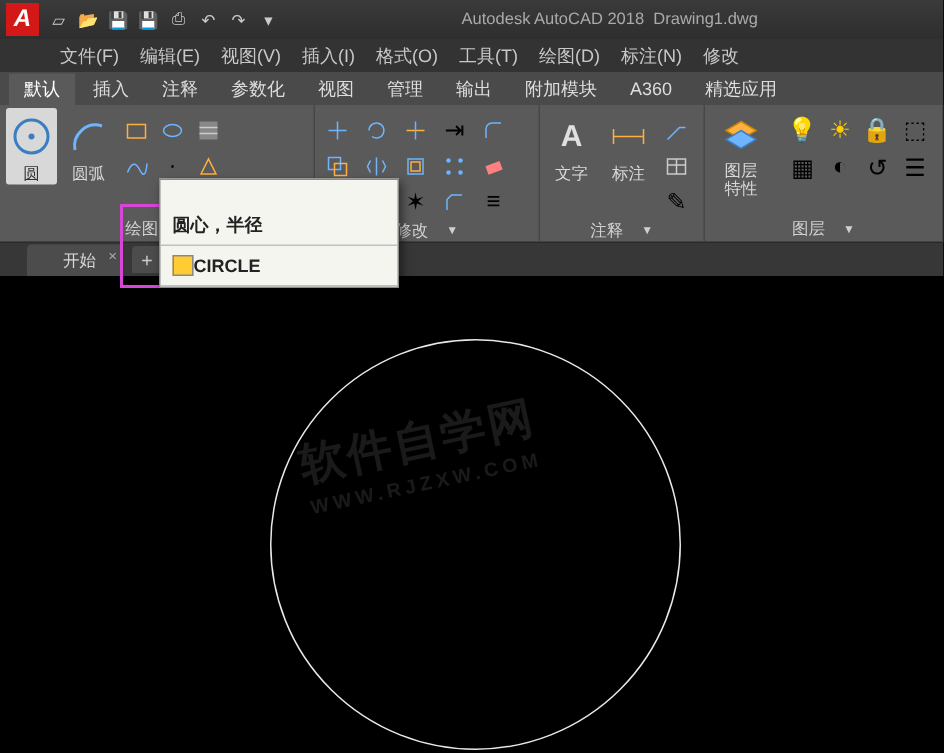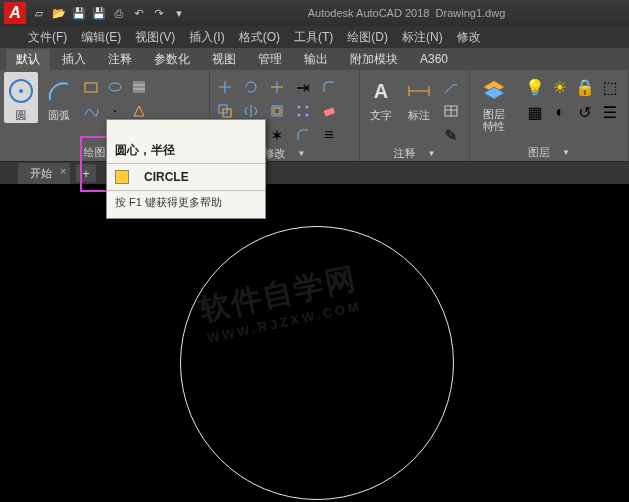--- a/index.html
+++ b/index.html
@@ -2,46 +2,46 @@
 <html><head>
 <meta charset="utf-8">
 <style>
 *{margin:0;padding:0;box-sizing:border-box;font-family:"Microsoft YaHei",Arial,sans-serif;user-select:none}
 body{width:629px;height:502px;background:#000;overflow:hidden;position:relative}
 .titlebar{height:26px;background:linear-gradient(#3a3a3a,#2e2e2e);display:flex;align-items:center;padding:0 4px;color:#b0b0b0;font-size:11px}
 .logo{width:22px;height:22px;background:#d31818;font-weight:bold;color:#fff;display:flex;align-items:center;justify-content:center;font-size:16px;font-style:italic;margin-right:4px}
 .qat{display:flex;gap:2px;align-items:center}
 .qat span{width:18px;height:18px;display:flex;align-items:center;justify-content:center;color:#ccc;font-size:11px;cursor:pointer}
 .title-text{flex:1;text-align:center;font-size:11px;color:#aaa}
-.menubar{height:22px;background:#333;display:flex;align-items:center;padding:0 28px;gap:14px;color:#c8c8c8;font-size:12px}
+.menubar{height:22px;background:#333;display:flex;align-items:center;padding:0 40px;gap:14px;color:#c8c8c8;font-size:12px}
 .menubar span{cursor:pointer}
 .ribbon-tabs{height:22px;background:#4a4a4a;display:flex;align-items:center;padding:0 6px;gap:2px;font-size:12px}
 .ribbon-tabs span{padding:2px 10px;color:#ddd;cursor:pointer}
 .ribbon-tabs .active{background:#5a5a5a;color:#fff}
 .ribbon{height:92px;background:#5a5a5a;display:flex;border-bottom:1px solid #2a2a2a;position:relative}
 .panel{display:flex;flex-direction:column;border-right:1px solid #474747;padding:2px 4px 0;height:100%}
 .panel-body{flex:1;display:flex;gap:4px;align-items:flex-start}
 .panel-label{height:18px;text-align:center;font-size:11px;color:#d0d0d0;display:flex;align-items:center;justify-content:center;gap:12px}
 .panel-label .drop{font-size:8px}
 .big-btn{display:flex;flex-direction:column;align-items:center;width:34px;padding-top:4px;cursor:pointer;color:#d8d8d8;font-size:11px}
 .big-btn .ico{width:30px;height:30px;display:flex;align-items:center;justify-content:center;margin-bottom:2px}
 .small-grid{display:grid;grid-template-columns:repeat(3,22px);grid-auto-rows:22px;gap:2px}
 .small-grid2{display:grid;grid-template-columns:repeat(3,24px);grid-auto-rows:22px;gap:2px}
 .sm{width:22px;height:22px;display:flex;align-items:center;justify-content:center;cursor:pointer}
 .highlight{position:absolute;left:80px;top:66px;width:92px;height:56px;border:2px solid #d846d8;pointer-events:none;z-index:5}
 .circle-btn{background:#d8d8d8;border-radius:2px}
 .tooltip{position:absolute;left:106px;top:119px;width:160px;background:#f5f5f0;border:1px solid #8a8a8a;box-shadow:2px 2px 6px rgba(0,0,0,.5);font-size:12px;color:#222;z-index:10}
 .tooltip .t1{padding:22px 8px 4px;font-weight:bold}
 .tooltip .t2{padding:0 8px 8px;font-size:11px;color:#333}
 .tooltip hr{border:none;border-top:1px solid #c0c0c0}
-.tooltip .t3{padding:6px 8px;display:flex;align-items:center;gap:15px;font-weight:bold}
+.tooltip .t3{padding:6px 8px;display:flex;align-items:center;gap:0;font-weight:bold}
 .tooltip .t3 .cmdico{width:14px;height:14px;background:#ffcc33;border:1px solid #888}
 .tooltip .t4{padding:4px 8px 8px;font-size:11px;color:#333}
 .doctabs{height:22px;background:#373737;display:flex;align-items:center;padding-left:18px;gap:6px}
-.doctab{background:#4c4c4c;color:#d8d8d8;font-size:11px;padding:3px 18px 3px 12px;border-radius:3px 3px 0 0;position:relative;cursor:pointer}
+.doctab{background:#4c4c4c;color:#d8d8d8;font-size:11px;padding:3px 18px 3px 24px;border-radius:3px 3px 0 0;position:relative;cursor:pointer}
 .doctab .x{position:absolute;right:4px;top:3px;font-size:10px;color:#aaa}
 .plus{width:20px;height:18px;background:#4c4c4c;color:#ccc;display:flex;align-items:center;justify-content:center;border-radius:3px 3px 0 0;font-size:13px;cursor:pointer}
 .canvas{position:absolute;left:0;top:184px;right:0;bottom:0;background:#000}
 .drawn-circle{position:absolute;left:180px;top:42px;width:274px;height:274px;border:1px solid #e8e8e8;border-radius:50%}
 .watermark{position:absolute;left:200px;top:90px;color:rgba(200,200,200,.13);font-size:30px;font-weight:bold;transform:rotate(-12deg);letter-spacing:2px;pointer-events:none}
 .watermark small{display:block;font-size:13px;letter-spacing:3px;text-align:center}
 svg{display:block}
 </style>
 </head>
 <body>
@@ -78,20 +78,21 @@
 <div class="ribbon-tabs">
   <span class="active">默认</span>
   <span>插入</span>
   <span>注释</span>
   <span>参数化</span>
   <span>视图</span>
   <span>管理</span>
   <span>输出</span>
   <span>附加模块</span>
   <span>A360</span>
+  <span>精选应用</span>
 </div>
 
 <div class="ribbon">
   <div class="highlight"></div>
 
   <div class="panel" style="width:210px">
     <div class="panel-body">
       <div class="big-btn circle-btn">
         <div class="ico">
             <svg width="28" height="28">
@@ -304,21 +305,20 @@
 </div>
 
 <div class="tooltip">
   <div class="t1">圆心，半径</div>
   <hr>
   <div class="t3">
       <span class="cmdico"></span>
       <span>CIRCLE</span>
     </div>
   <hr>
-  <div class="t4">按 F1 键获得更多帮助</div>
 </div>
 
 <div class="canvas">
   <div class="watermark">
     <span>软件自学网</span>
     <small>WWW.RJZXW.COM</small>
   </div>
   <div class="drawn-circle"></div>
 </div>
 

